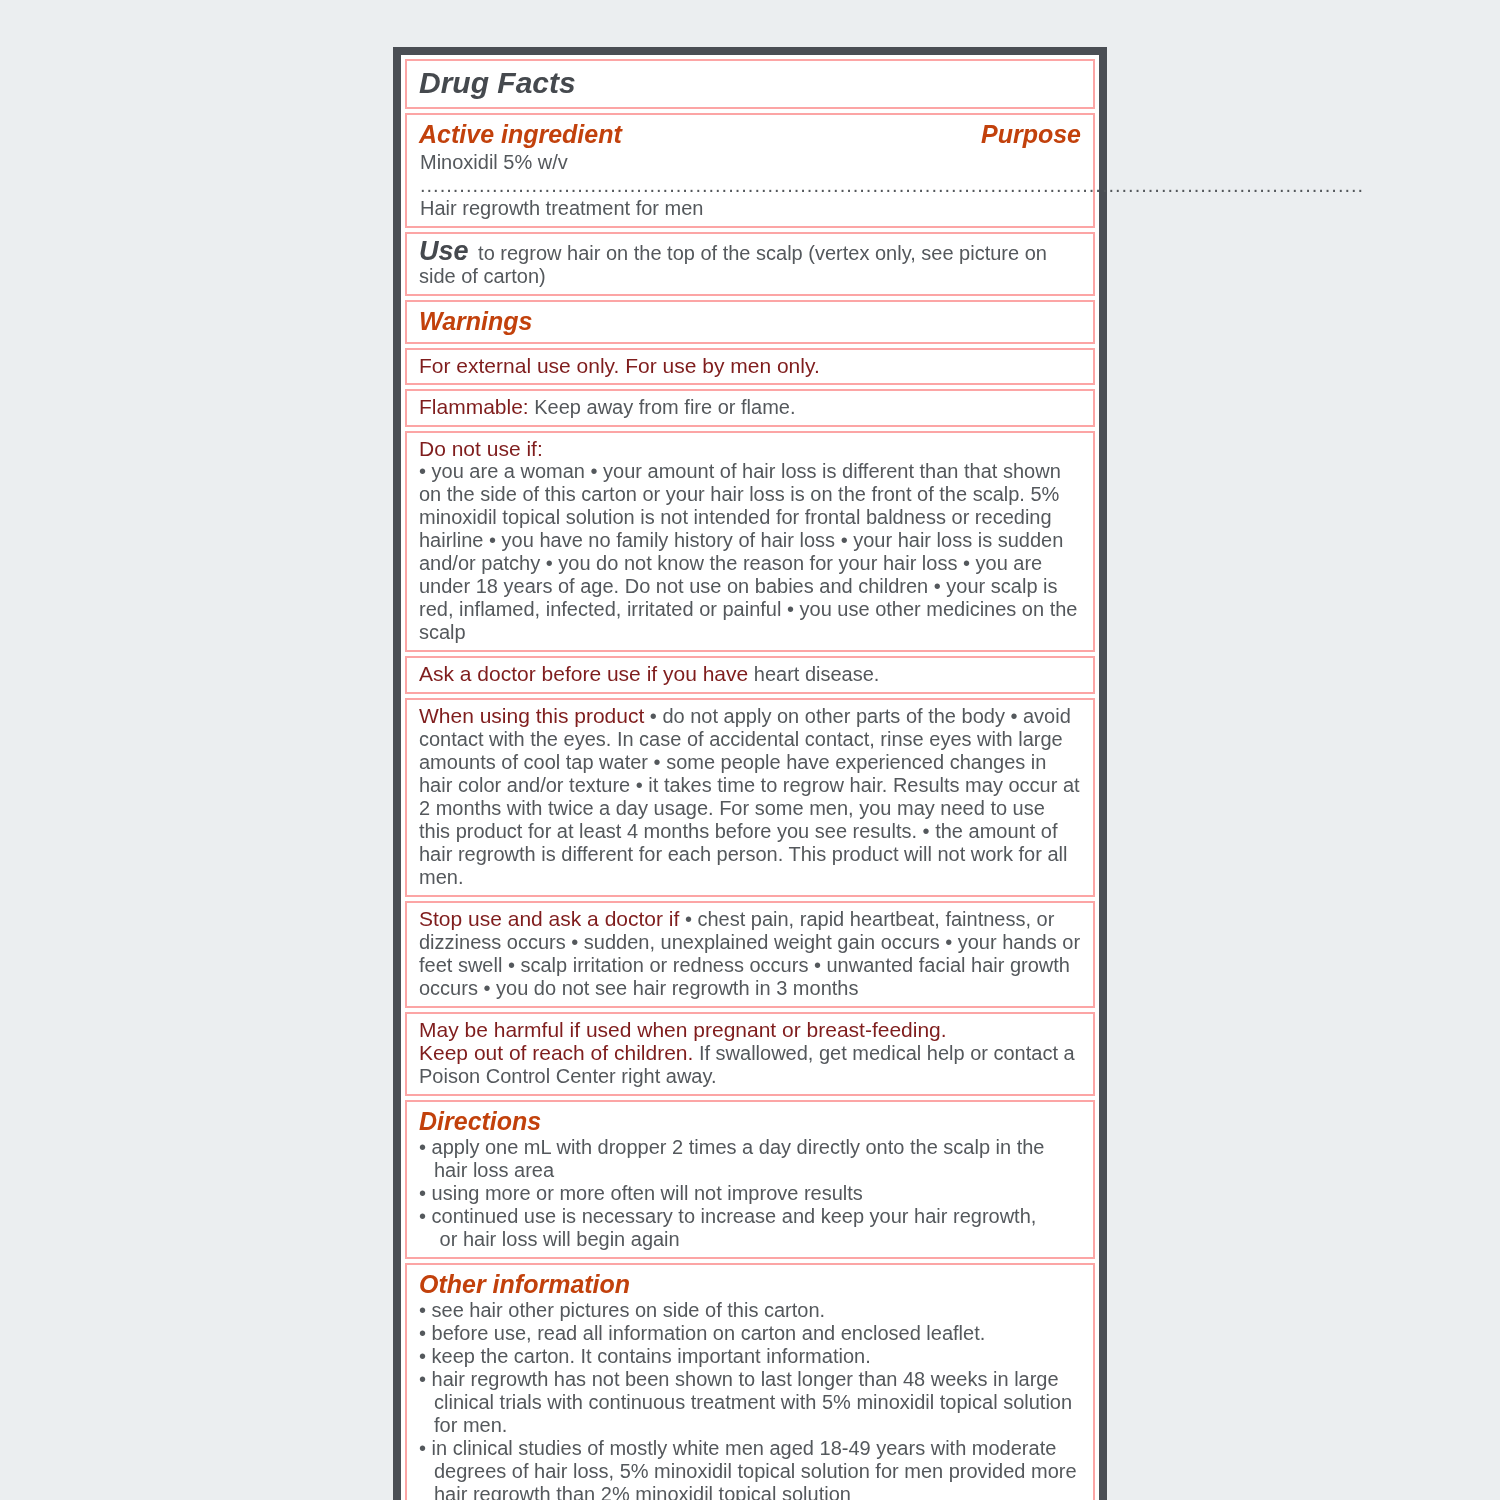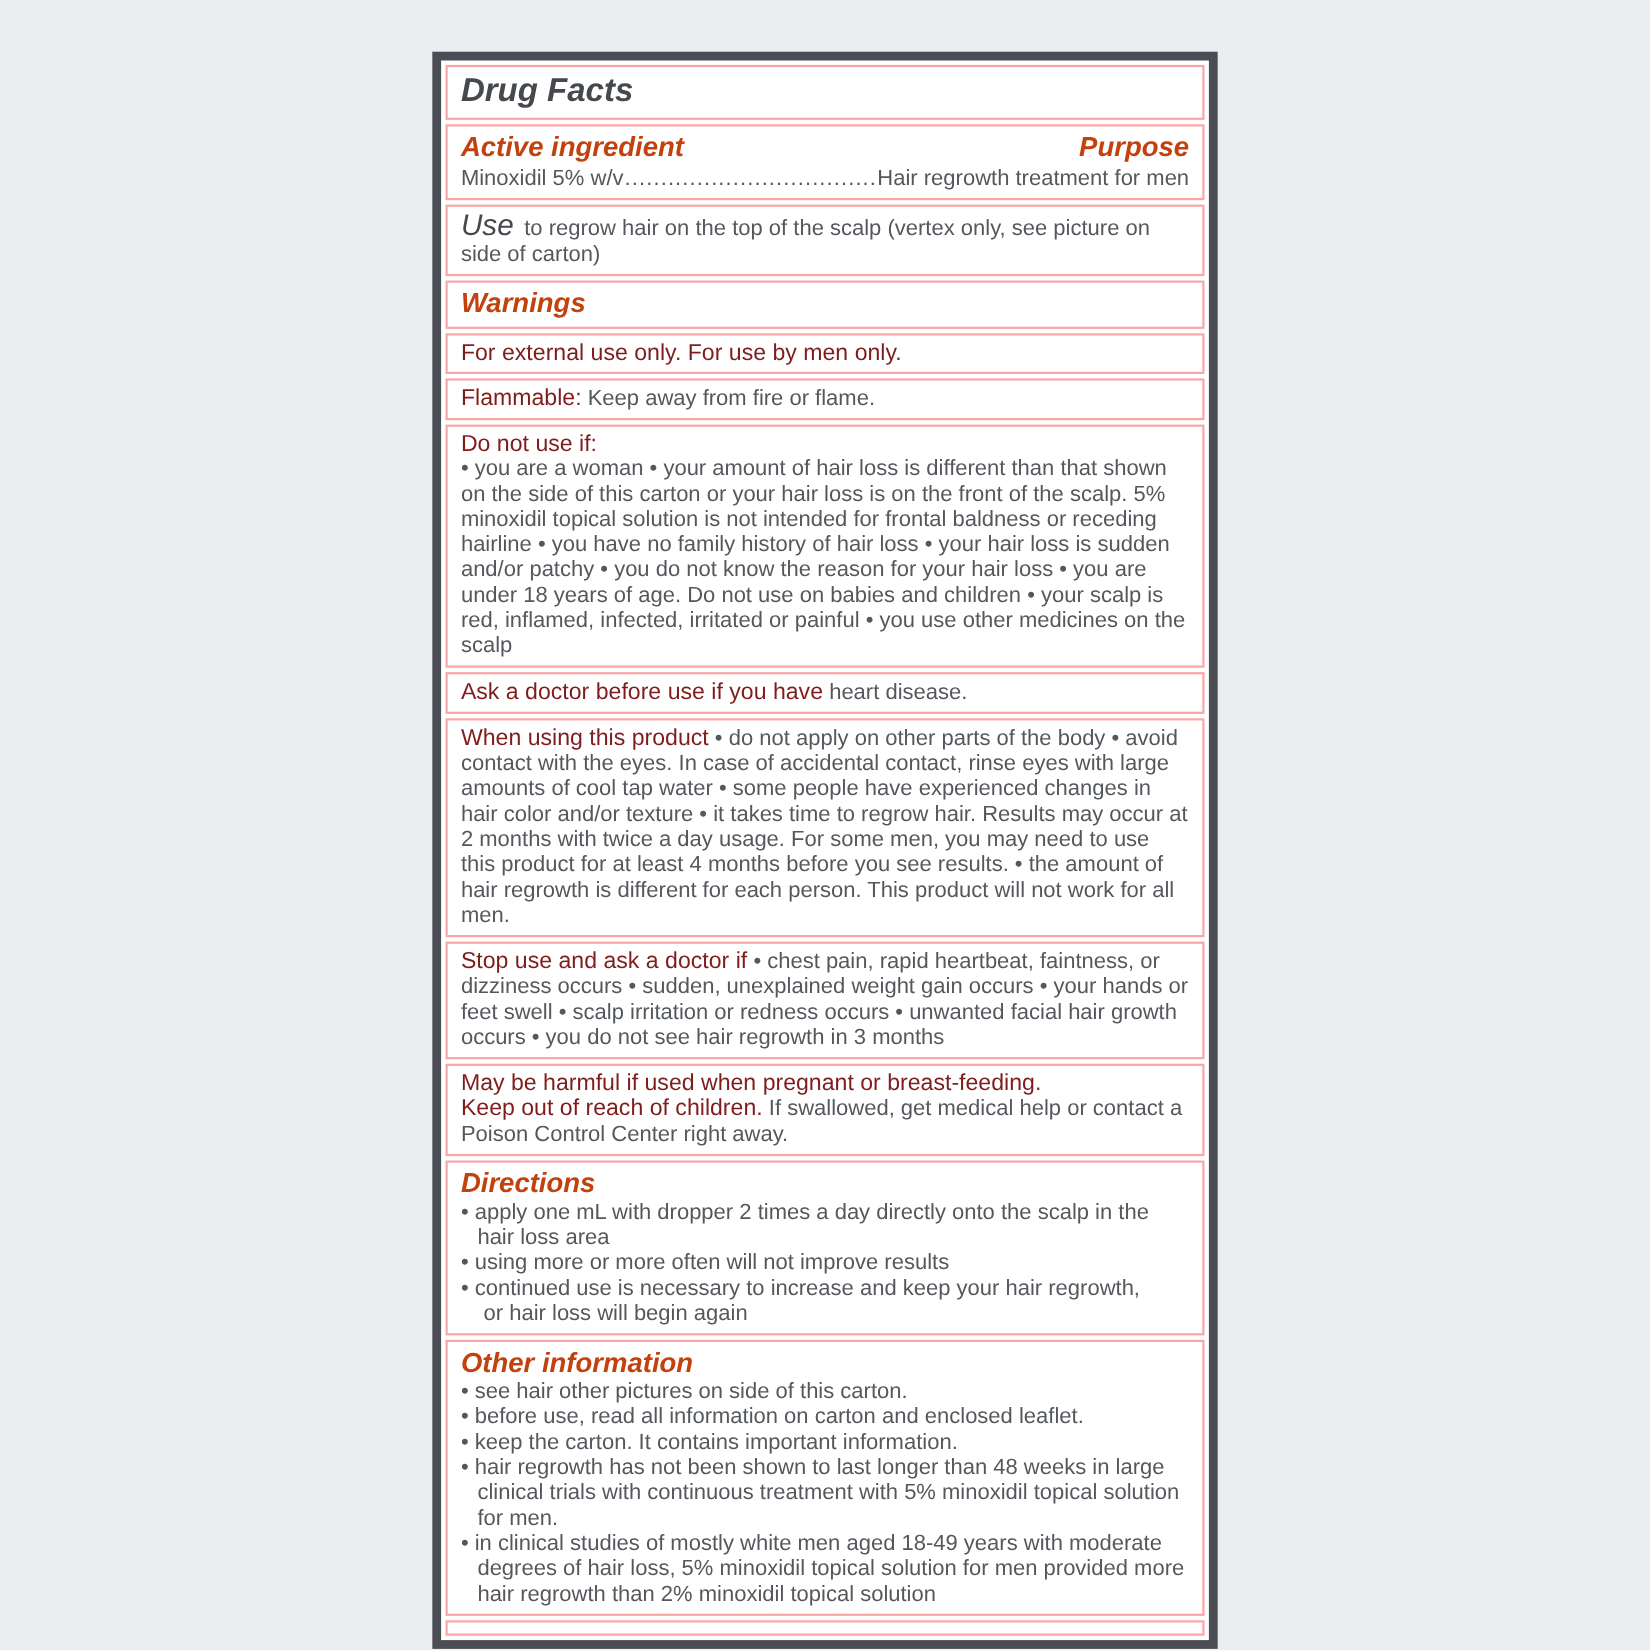--- a/index.html
+++ b/index.html
@@ -32,39 +32,39 @@
     font-weight:bold; font-style:italic;
     color:#45494e;
   }
   .h2 {
     font-size:25px; line-height:30px;
     font-weight:bold; font-style:italic;
     color:#c2410c;
   }
   .lead-italic {
     font-size:27px; line-height:27px;
-    font-weight:normal; font-style:italic;
+    font-weight:bold; font-style:italic;
     color:#45494e;
     padding-right:4px;
   }
   .bold { font-weight:bold; color:#494d52; }
   .subhead { font-weight:normal; color:#7f1d1d; font-size:21px; }
   .row-split { display:flex; justify-content:space-between; align-items:baseline; }
   .leader-row { display:flex; align-items:baseline; }
   .leader-row .fill {
     flex:1; overflow:hidden; white-space:nowrap;
     letter-spacing:1px; margin:0 1px;
   }
   .leader-row .left, .leader-row .right { white-space:nowrap; }
   ul.bullets { margin:0; padding:0; list-style:none; }
   ul.bullets li { padding-left:15px; text-indent:-15px; }
   ul.bullets li::before { content:"\2022  "; }
   .prewrap { white-space:pre-wrap; }
   p { margin:0; }
-  .mt2 { margin-top:2px; }
+  .mt2 { margin-top:2px;flex-direction:column; }
 </style>
 </head>
 <body>
 
 <div class="label">
 
   <div class="section">
     <div class="h1">Drug Facts</div>
   </div>
 

